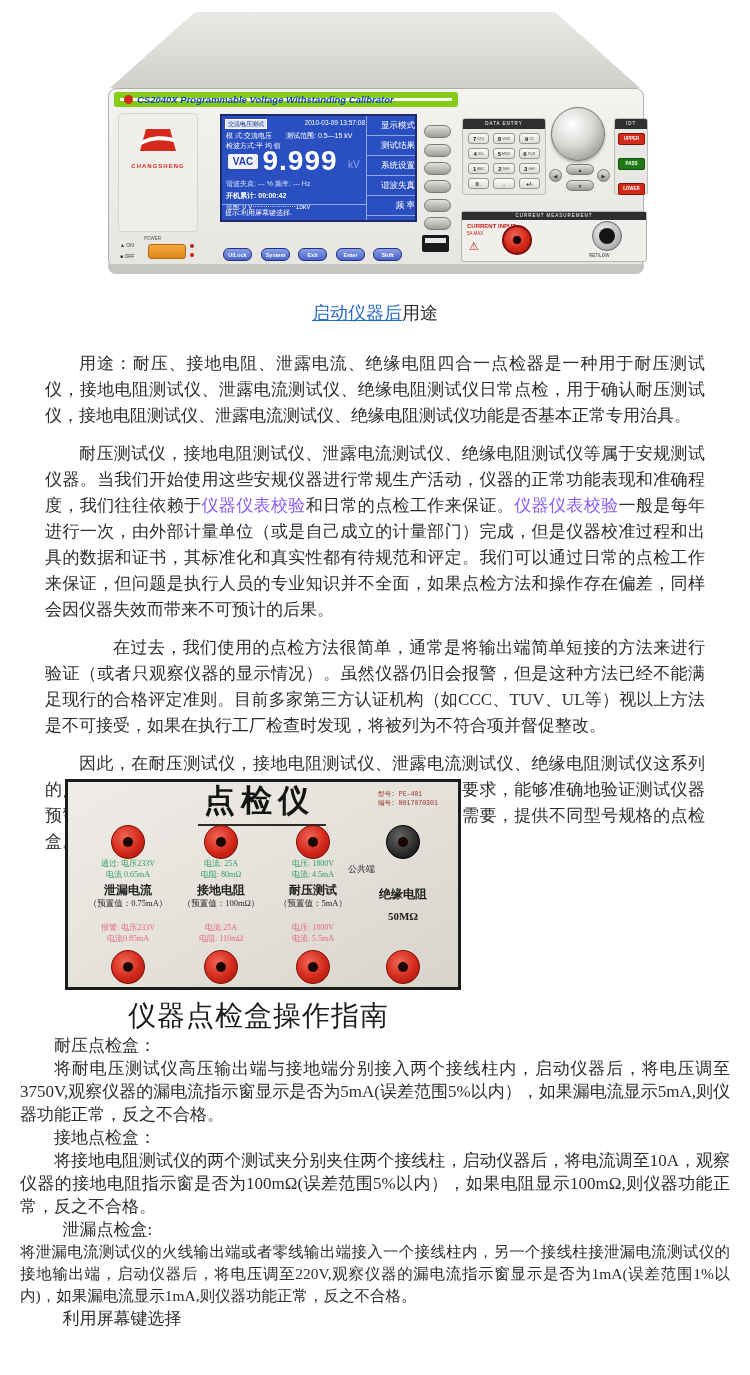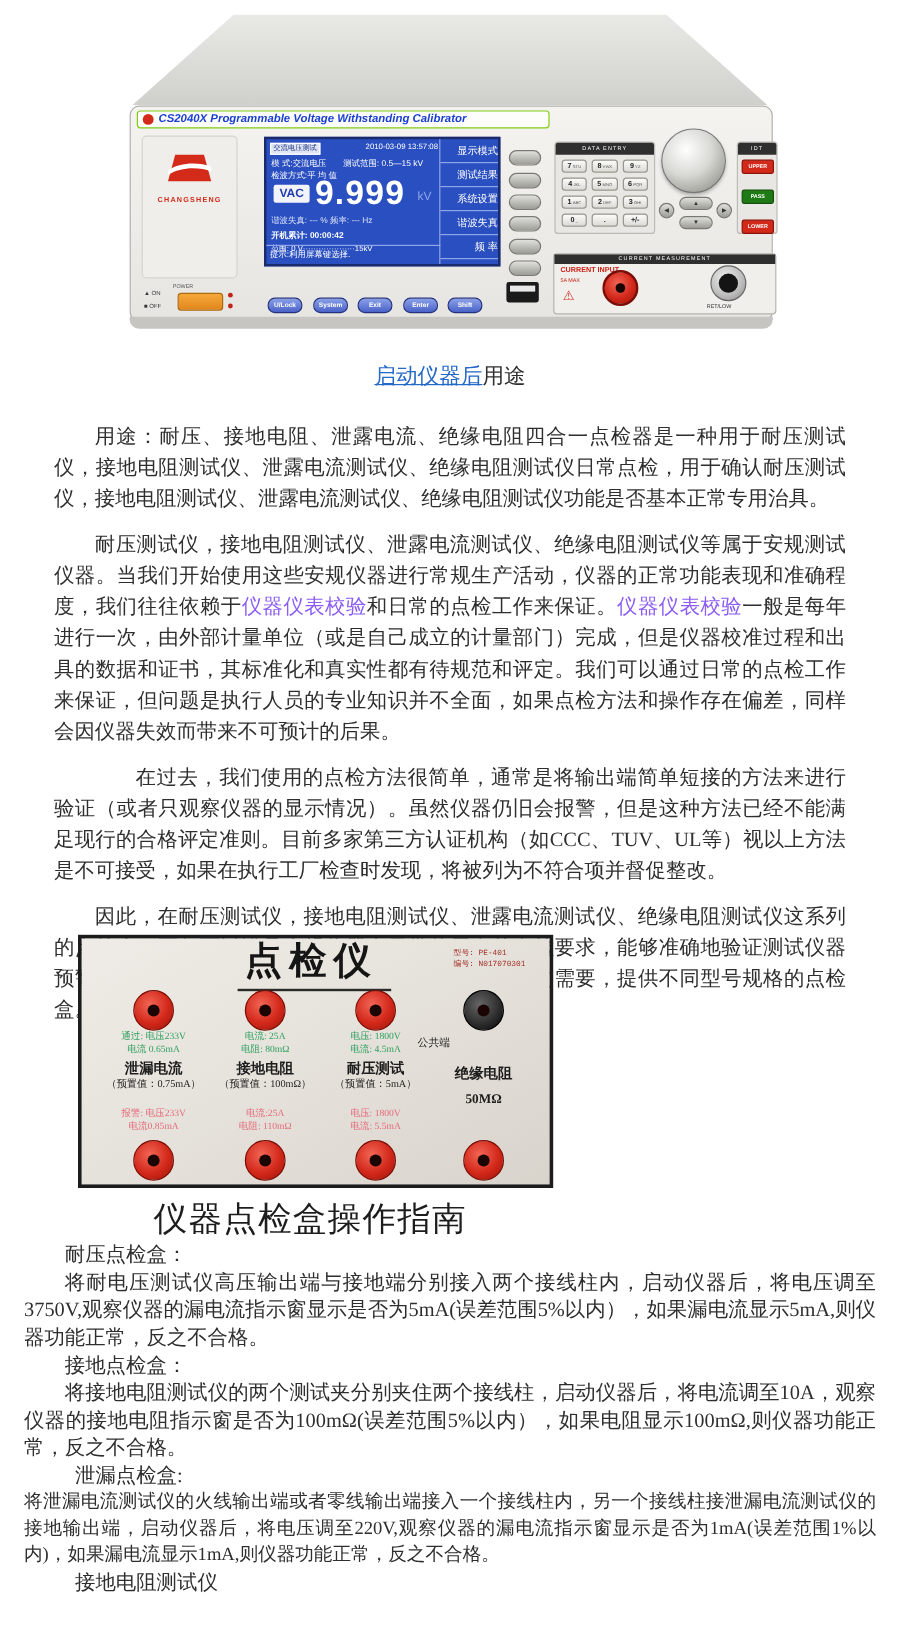--- a/index.html
+++ b/index.html
@@ -29,21 +29,21 @@
   .photo1{position:absolute;left:100px;top:0;width:550px;height:292px;}
   .inst-top{position:absolute;left:10px;top:12px;width:530px;height:76px;
             background:linear-gradient(180deg,#e9e9e6,#cfcfcb);
             clip-path:polygon(16% 0,84% 0,100% 100%,0 100%);}
   .inst-body{position:absolute;left:8px;top:88px;width:536px;height:180px;
              background:linear-gradient(#f4f3f0,#e6e5e1);border:1px solid #b0afaa;
              border-radius:8px;box-sizing:border-box;}
   .inst-base{position:absolute;left:8px;top:264px;width:536px;height:10px;background:#c6c5c1;
              border-radius:0 0 8px 8px;}
   .title-bar{position:absolute;left:14px;top:92px;width:344px;height:15px;background:#fdfdfb;
-             border:1px solid #84cc16;border-radius:3px;display:flex;align-items:center;gap:4px;
+             border:6px solid #84cc16;border-radius:3px;display:flex;align-items:center;gap:4px;
              padding-left:4px;box-sizing:border-box;}
   .logo-dot{width:9px;height:9px;border-radius:50%;background:#d42a1a;flex:0 0 auto;}
   .title-bar .t{font-size:9.5px;font-style:italic;font-weight:bold;color:#1a3fd0;white-space:nowrap;}
   .left-panel{position:absolute;left:18px;top:113px;width:80px;height:119px;background:#efeeea;
               border:1px solid #d5d4cf;border-radius:4px;text-align:center;box-sizing:border-box;}
   .brand{font-size:6px;font-weight:bold;color:#d42a1a;letter-spacing:1px;margin-top:3px;}
   .power-row{position:absolute;left:18px;top:236px;width:80px;height:27px;font-size:5px;color:#333;}
   .pw-btn{position:absolute;left:30px;top:8px;width:38px;height:15px;border-radius:3px;
           background:linear-gradient(#f5a93a,#e2861c);border:1px solid #b06a10;box-sizing:border-box;}
   .dot{position:absolute;width:4px;height:4px;border-radius:50%;background:#c22218;}
@@ -370,16 +370,16 @@
 
   <div class="caption">仪器点检盒操作指南</div>
 
   <div class="guide">
     <p class="h">耐压点检盒：</p>
     <p class="b">将耐电压测试仪高压输出端与接地端分别接入两个接线柱内，启动仪器后，将电压调至3750V,观察仪器的漏电流指示窗显示是否为5mA(误差范围5%以内），如果漏电流显示5mA,则仪器功能正常，反之不合格。</p>
     <p class="h">接地点检盒：</p>
     <p class="b">将接地电阻测试仪的两个测试夹分别夹住两个接线柱，启动仪器后，将电流调至10A，观察仪器的接地电阻指示窗是否为100mΩ(误差范围5%以内），如果电阻显示100mΩ,则仪器功能正常，反之不合格。</p>
     <p class="h h25">泄漏点检盒:</p>
     <p class="b0">将泄漏电流测试仪的火线输出端或者零线输出端接入一个接线柱内，另一个接线柱接泄漏电流测试仪的接地输出端，启动仪器后，将电压调至220V,观察仪器的漏电流指示窗显示是否为1mA(误差范围1%以内)，如果漏电流显示1mA,则仪器功能正常，反之不合格。</p>
-    <p class="h h25">接地电阻测试仪</p>
+    <p class="h h25">利用屏幕键选择</p>
   </div>
 
 </div>
 
 </body></html>

